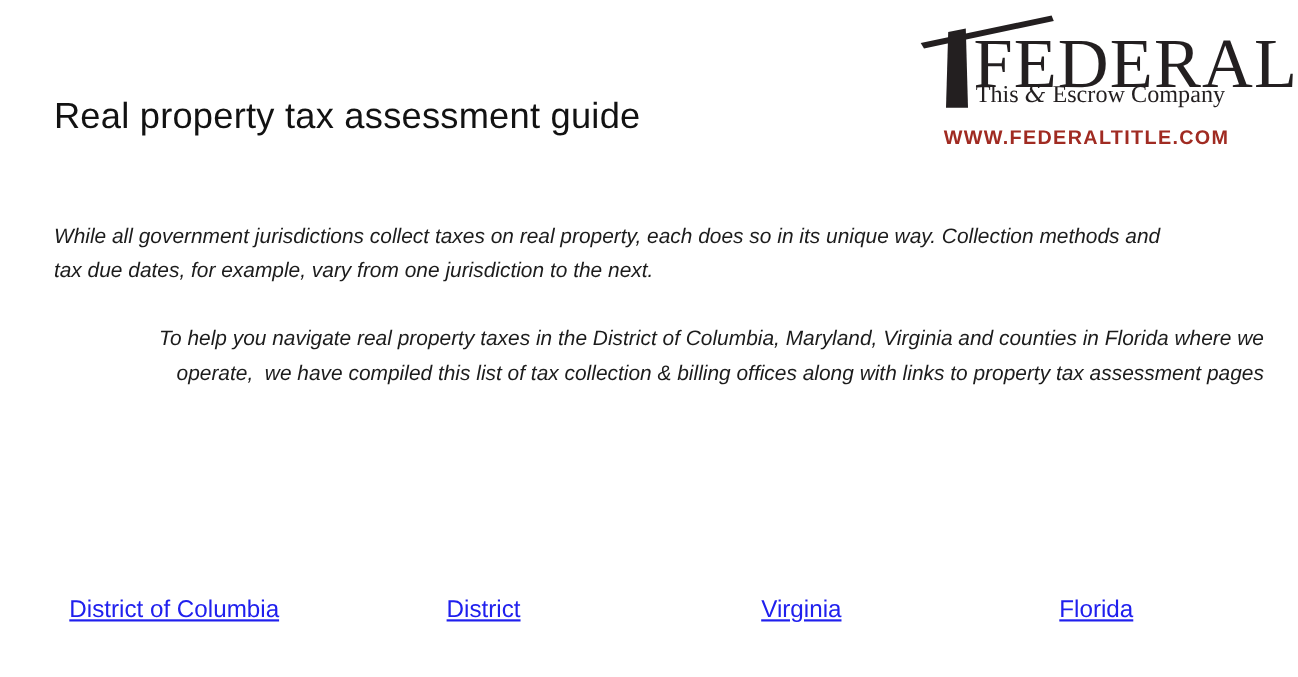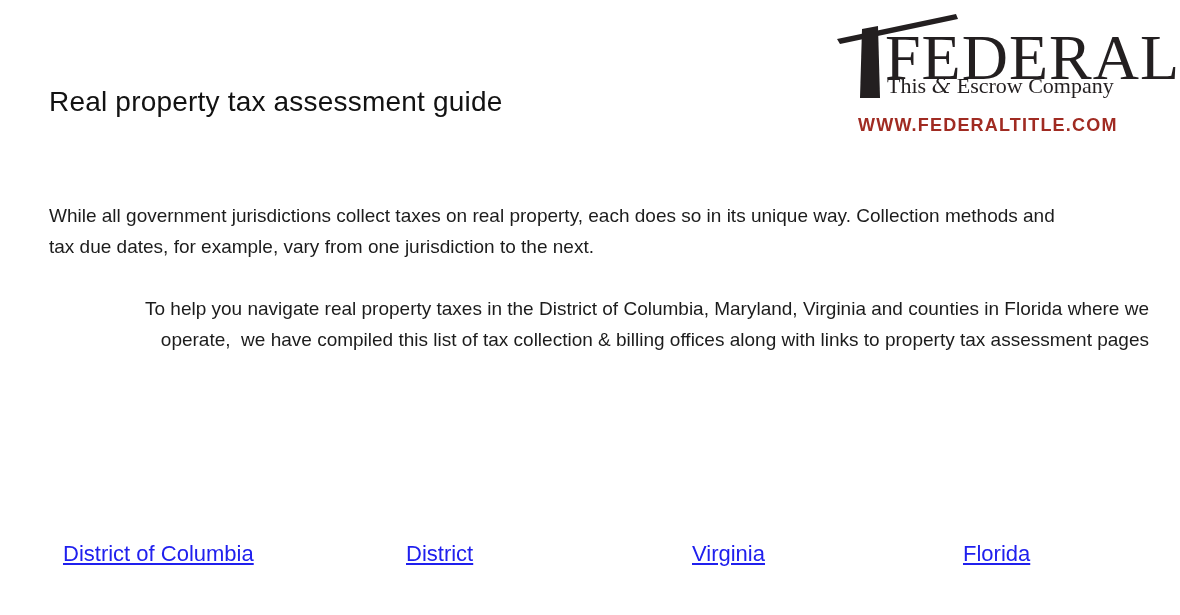--- a/index.html
+++ b/index.html
@@ -29,30 +29,30 @@
   .logo-url {
     position: absolute; left: 23px; top: 91px;
     font-size: 18px; font-weight: bold; letter-spacing: 1.2px;
     color: #a02b22;
     margin-top: 16px;
   }
 
   
   .title {
     position: absolute; left: 49px; top: 86px; margin: 0;
-    font-size: 28px; font-weight: 400; color: #121212; letter-spacing: 0.2px;
+    font-size: 33px; font-weight: 400; color: #121212; letter-spacing: 0.2px;
     white-space: pre;
   }
 
   
   .content {
     position: absolute; left: 49px; top: 200px; width: 1100px;
     font-size: 19px; line-height: 31px; color: #1c1c1c;
   }
-  .para { margin: 0 0 31px 0; }
+  .para { margin: 0 0 31px 0; font-style: italic; }
   .para.tight { margin-bottom: 20px; text-align: right; }
   .para:last-child { margin-bottom: 0; }
   .line { white-space: pre; }
 
   
   .links { position: absolute; left: 0; top: 539px; width: 980px; height: 34px; }
   .jlink {
     position: absolute; top: 0;
     font-size: 22px; line-height: 30px;
     color: #2020ee; text-decoration: underline;

